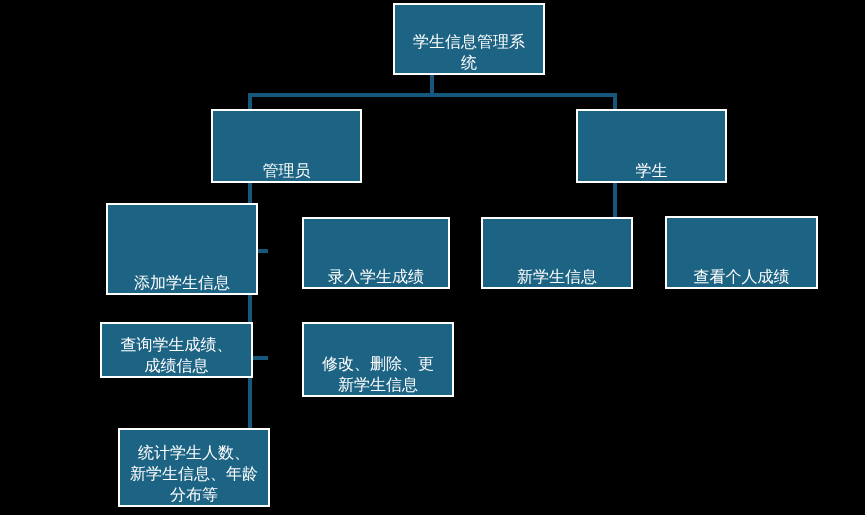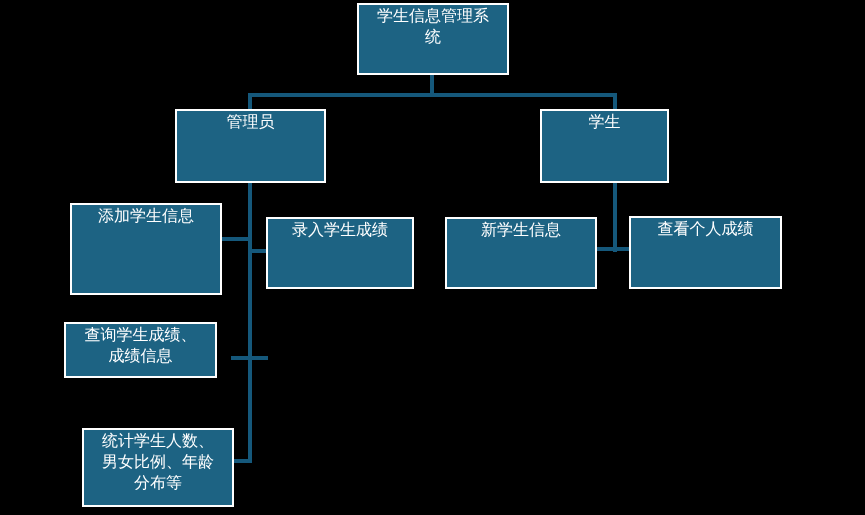--- a/index.html
+++ b/index.html
@@ -15,25 +15,26 @@
     overflow: hidden;
     font-family: "DejaVu Sans", sans-serif;
   }
   .node {
     position: absolute;
     box-sizing: border-box;
     background: var(--box-fill, #1d6383);
     border: 2.5px solid var(--box-border, #ffffff);
     color: var(--text, #ffffff);
     display: flex;
-    align-items: flex-start;
+    align-items: flex-end;
     justify-content: center;
     text-align: center;
     font-size: 16px;
     line-height: 21px;
+    margin-left: 36px;
   }
   .node-label {
     white-space: pre-line;
     display: block;
     width: 100%;
   }
   .line {
     position: absolute;
     background: var(--connector, #15587b);
   }
@@ -57,21 +58,21 @@
 
   <div class="node" style="left:357px; top:3px;   width:152px; height:72px;">
     <span class="node-label">学生信息管理系
 统</span>
   </div>
 
   <div class="node" style="left:175px; top:109px; width:151px; height:74px;">
     <span class="node-label">管理员</span>
   </div>
 
-  <div class="node" style="left:540px; top:109px; width:129px; height:74px;">
+  <div class="node" style="left:540px; top:109px; width:151px; height:74px;">
     <span class="node-label">学生</span>
   </div>
 
   <div class="node" style="left:70px;  top:203px; width:152px; height:92px;">
     <span class="node-label">添加学生信息</span>
   </div>
 
   <div class="node" style="left:266px; top:217px; width:148px; height:72px;">
     <span class="node-label">录入学生成绩</span>
   </div>
@@ -82,20 +83,24 @@
 
   <div class="node" style="left:629px; top:216px; width:153px; height:73px;">
     <span class="node-label">查看个人成绩</span>
   </div>
 
   <div class="node" style="left:64px;  top:322px; width:153px; height:56px;">
     <span class="node-label">查询学生成绩、
 成绩信息</span>
   </div>
 
+  <div class="node" style="left:266px; top:322px; width:152px; height:75px;">
+    <span class="node-label">修改、删除、更
+新学生信息</span>
+  </div>
 
   <div class="node" style="left:82px;  top:428px; width:152px; height:79px;">
     <span class="node-label">统计学生人数、
-男女比例、年龄
+新学生信息、年龄
 分布等</span>
   </div>
 
 </div>
 
 </body></html>

